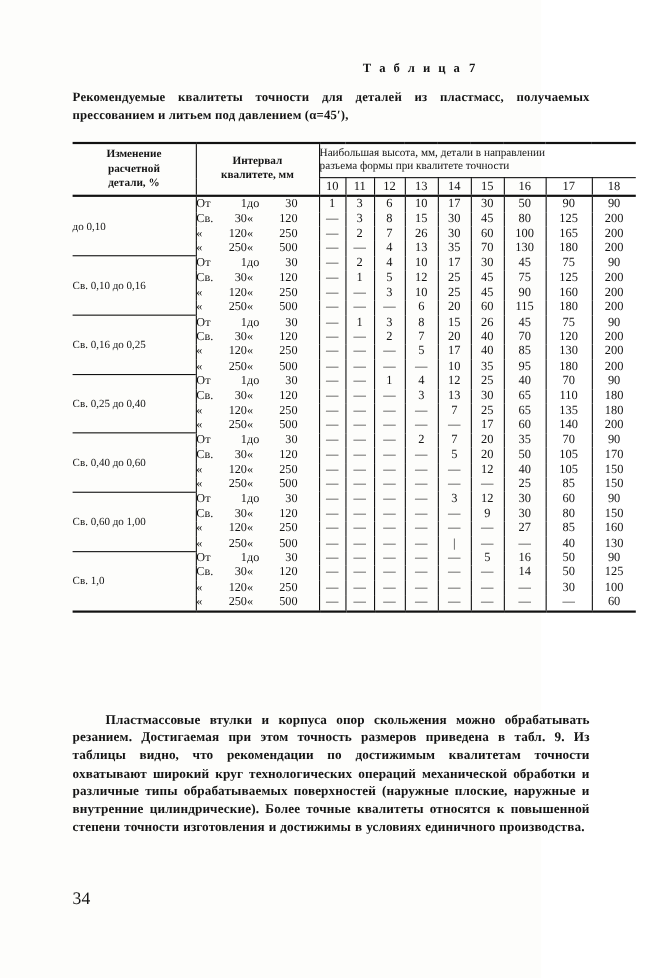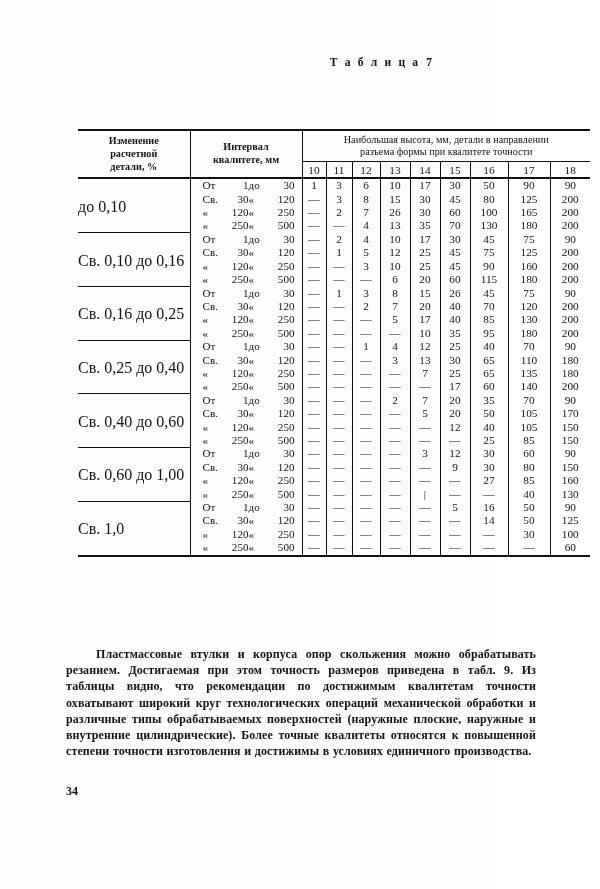--- a/index.html
+++ b/index.html
@@ -44,21 +44,21 @@
     font-size: 11.6px;
     font-weight: bold;
     line-height: 1.38;
     text-align: justify;
     letter-spacing: .15px;
   }
 
   
   .tbl-wrap {
     position: absolute;
-    left: 78px;
+    left: 66px;
     top: 129px;
     width: 468px;
     font-family: Liberation Serif, serif;
   }
   table.grid {
     width: 468px;
     border-collapse: collapse;
     font-size: 11px;
     table-layout: fixed;
   }
@@ -73,38 +73,37 @@
 
   
   .hdr {
     text-align: center;
     font-size: 10.2px;
     font-weight: bold;
     line-height: 1.25;
     padding: 4px 2px;
   }
   .hdr-span {
-    text-align: center;
     font-size: 10.2px;
     font-weight: bold;
     line-height: 1.22;
     padding: 5px 4px 3px;
     border-bottom: 1px solid #111;
   }
   .qnum {
     text-align: center;
     font-size: 11.4px;
     padding: 7px 0 8px;
     border-left: 1.2px solid #111;
   }
   .vline { border-left: 1.2px solid #111; }
 
   
   .grp-label {
-    font-size: 16px;
+    font-size: 10px;
     padding-left: 2px;
     white-space: nowrap;
     vertical-align: top;
     line-height: 1.0;
   }
   .grp-label .lbl-inner { display: block; padding-top: 2px; }
   .grp-sep-line {
     border-top: 1.3px solid #111;
   }
 
@@ -112,21 +111,20 @@
     font-size: 11.1px;
     white-ace: nowrap;
     border-left: 1.2px solid #111;
     padding-left: 6px;
   }
   .ivl {
     display: flex;
     width: 92px;
     line-height: 13.4px;
     white-space: nowrap;
-    margin-left: 12px;
   }
   .ivl .a { width: 26px; text-align: left; }
   .ivl .b { width: 20px; text-align: right; }
   .ivl .c { width: 16px; text-align: left; }
   .ivl .d { width: 30px; text-align: right; }
 
   .val {
     text-align: center;
     font-size: 11.3px;
     line-height: 13.4px;
@@ -144,34 +142,35 @@
     text-align: justify;
     text-indent: 30px;
     letter-spacing: .1px;
     word-spacing: .5px;
     font-weight: bold;
   }
 
   .folio {
     position: absolute;
     left: 66px;
-    top: 784px;
-    font-size: 12px;
-    font-weight: bold;
+    top: 809px;
+    font-size: 16px;
+    font-weight: normal;
   }
 </style>
 </head>
 <body>
 
 <div class="page">
 
   <div class="tbl-num">
     <span>Т а б л и ц а</span><span class="num">7</span>
   </div>
 
+  <div class="caption">Рекомендуемые квалитеты точности для деталей из пластмасс, получаемых прессованием и литьем под давлением (α=45′),</div>
 
   <div class="tbl-wrap">
     <table class="grid">
       <colgroup>
         <col style="width:112px">
         <col style="width:112px">
         <col style="width:24px">
         <col style="width:26px">
         <col style="width:28px">
         <col style="width:30px">

